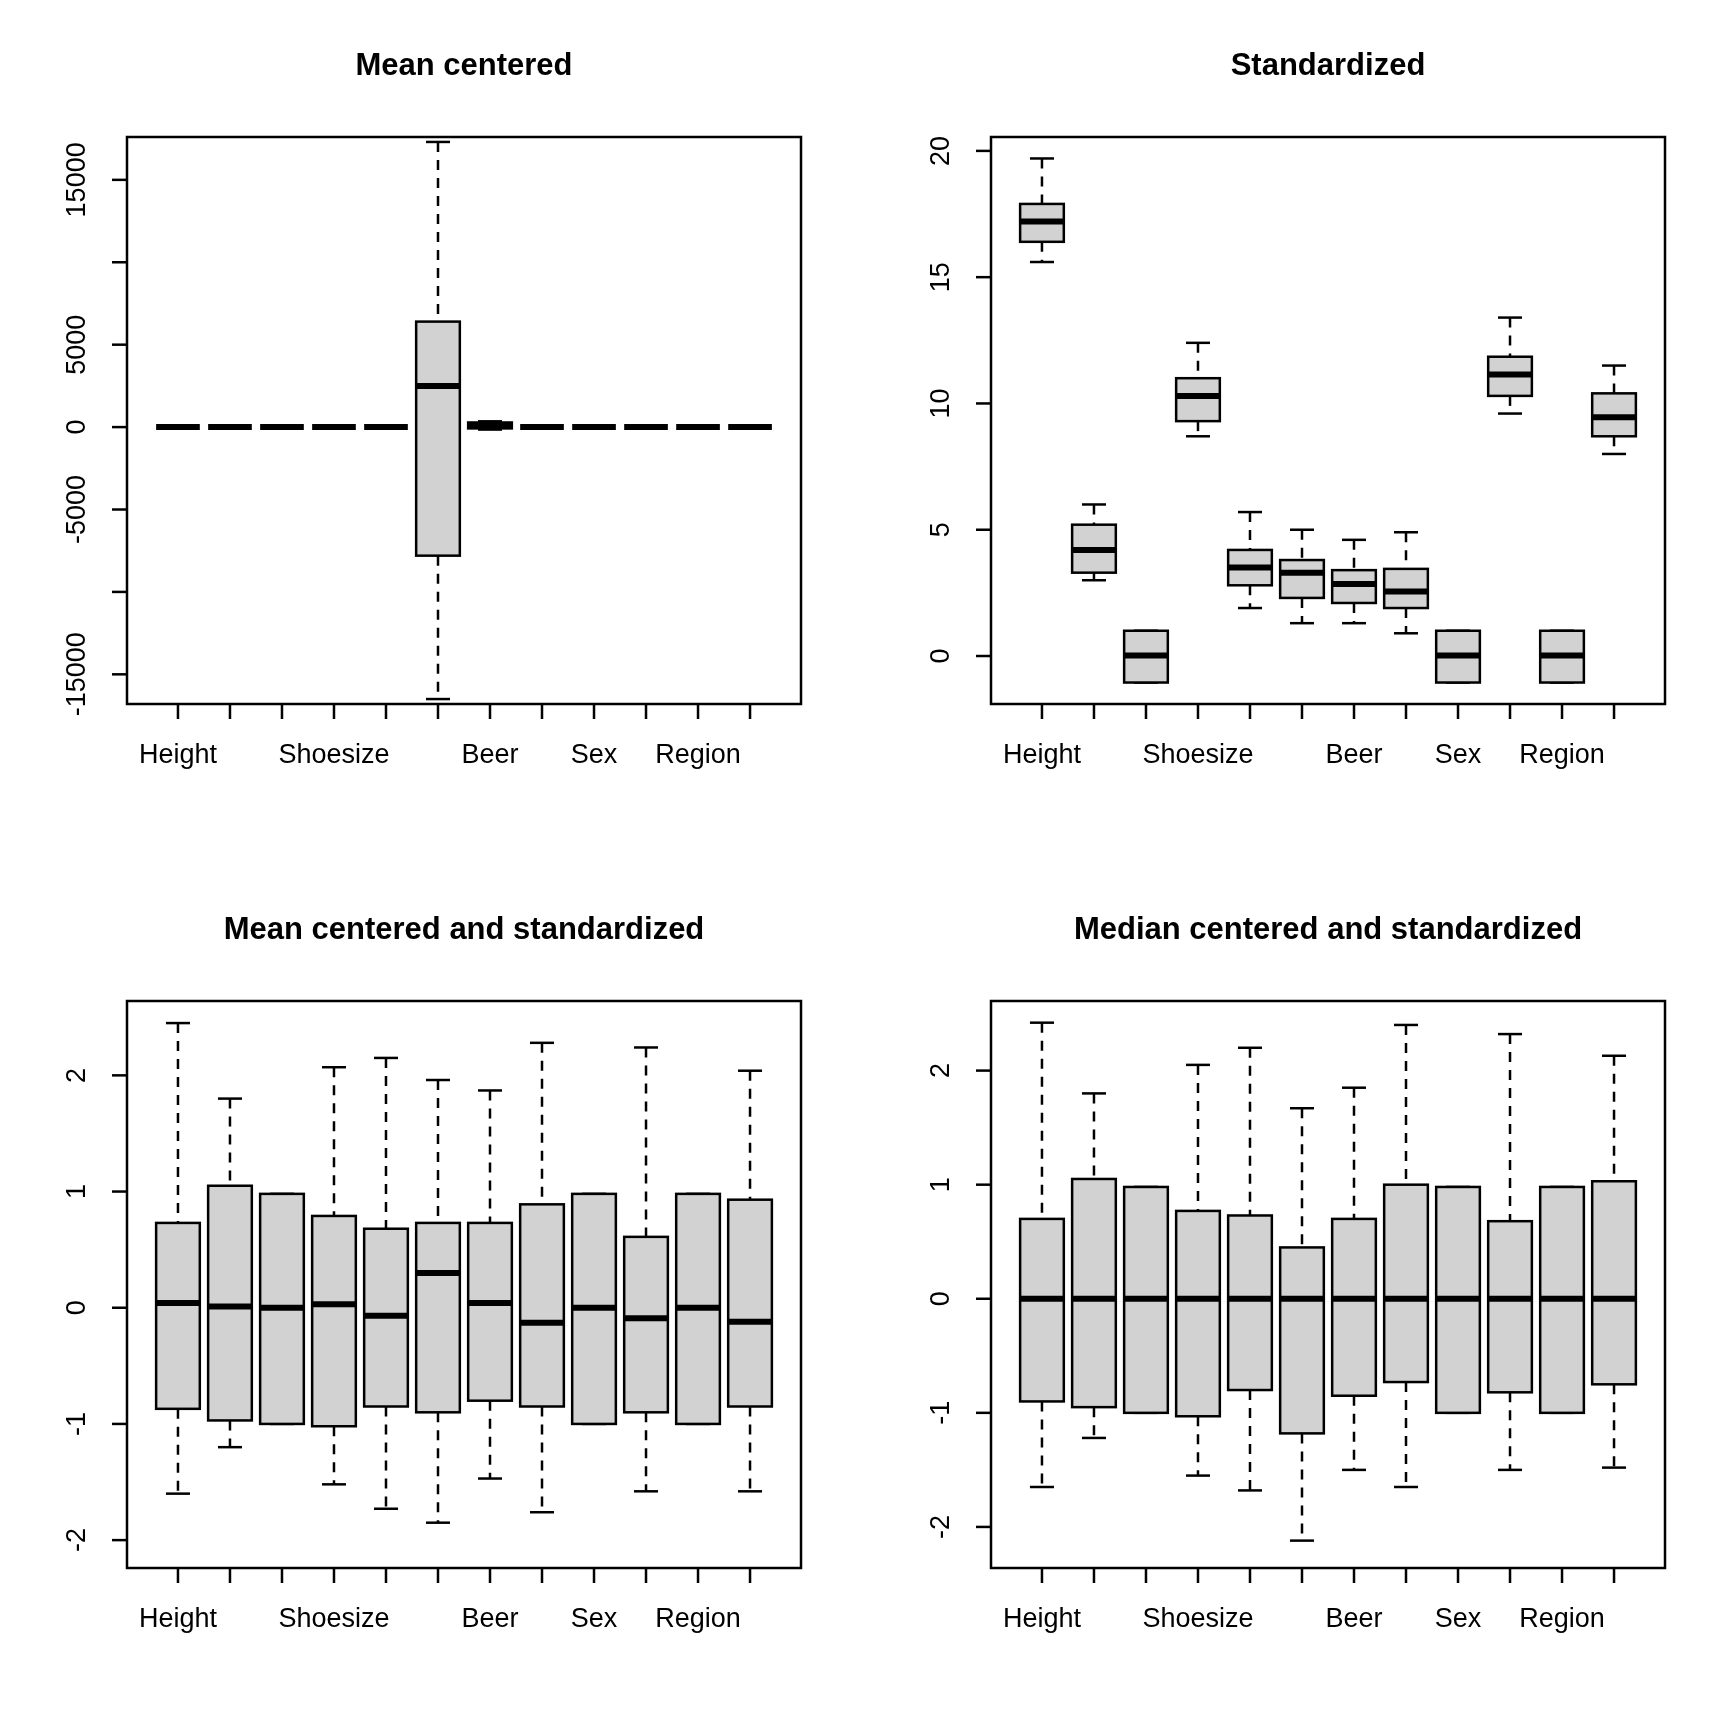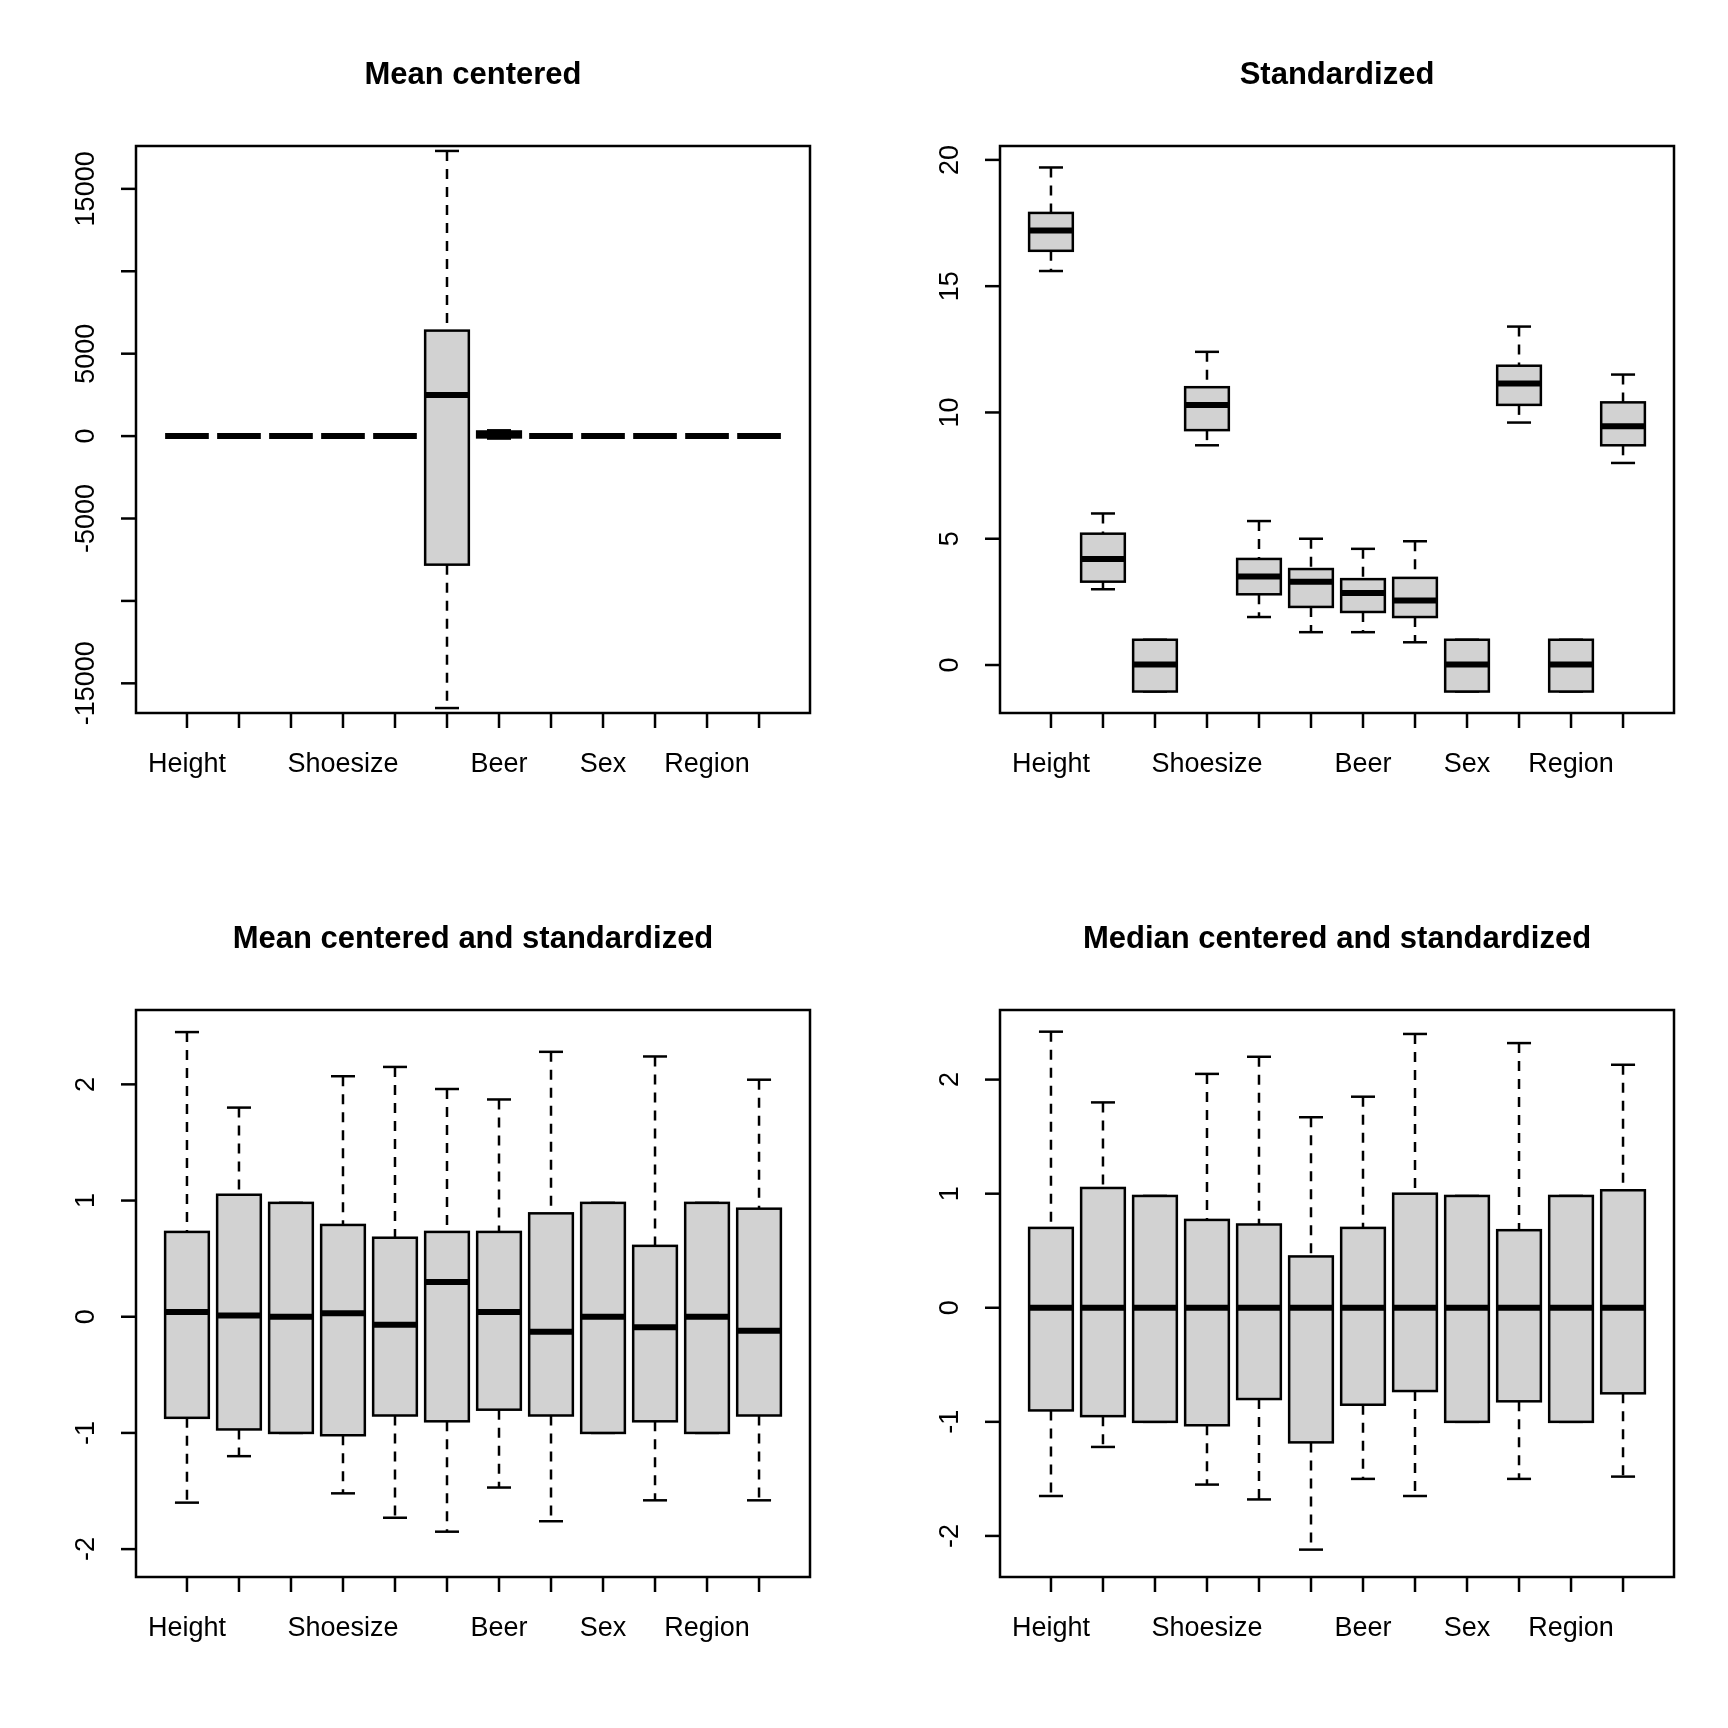--- a/index.html
+++ b/index.html
@@ -1,18 +1,18 @@
 <!DOCTYPE html>
 <html><head>
 <meta charset="utf-8">
 <style>
   html,body{margin:0;padding:0;background:#ffffff;}
   body{width:1728px;height:1728px;font-family:"Liberation Sans",sans-serif;}
   .grid{display:grid;grid-template-columns:864px 864px;grid-template-rows:864px 864px;width:1728px;height:1728px;}
-  figure.panel{margin:0;padding:12px;width:864px;height:864px;}
+  figure.panel{margin:0;padding:3px;width:864px;height:864px;}
   svg.plot{display:block;width:864px;height:864px;}
   svg text{fill:#000000;font-family:"Liberation Sans",sans-serif;}
   text.title{font-size:31px;font-weight:bold;text-anchor:middle;}
   text.tick-label{font-size:27px;text-anchor:middle;}
 </style>
 </head>
 <body>
 
 <div class="grid">
   <figure class="panel">

